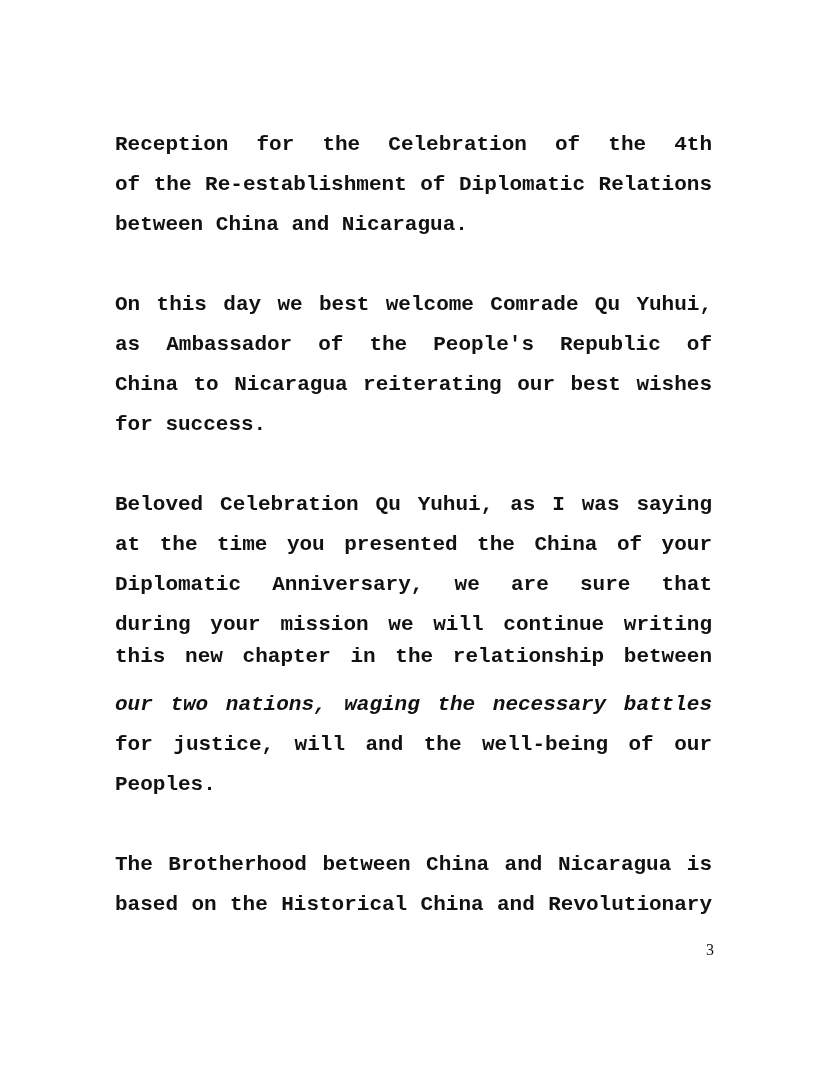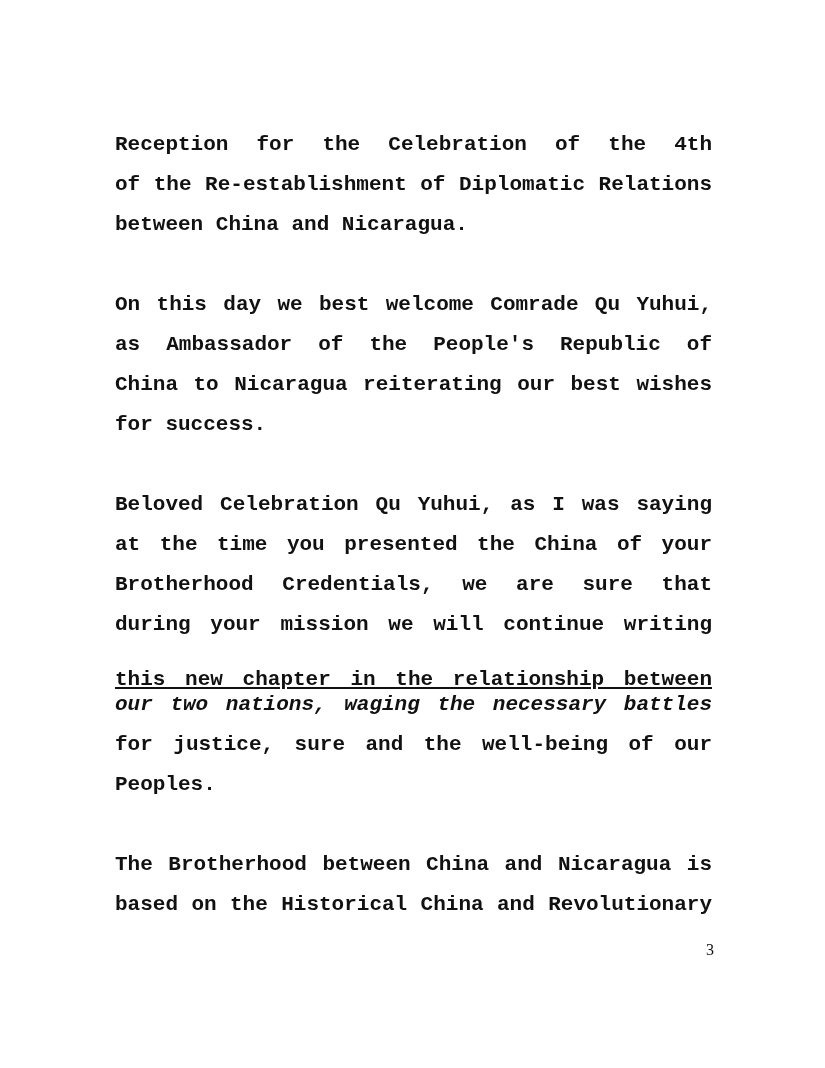--- a/index.html
+++ b/index.html
@@ -65,25 +65,25 @@
   <div>
     <div class="line" style="top: 291px; white-space: normal; overflow: hidden;">On this day we best welcome Comrade Qu Yuhui,</div>
     <div class="line" style="top: 331px; white-space: normal; overflow: hidden;">as Ambassador of the People's Republic of</div>
     <div class="line" style="top: 371px; white-space: normal; overflow: hidden;">China to Nicaragua reiterating our best wishes</div>
     <div class="line last" style="top:411px">for success.</div>
   </div>
 
   <div>
     <div class="line" style="top: 491px; white-space: normal; overflow: hidden;">Beloved Celebration Qu Yuhui, as I was saying</div>
     <div class="line" style="top: 531px; white-space: normal; overflow: hidden;">at the time you presented the China of your</div>
-    <div class="line" style="top: 571px; white-space: normal; overflow: hidden;">Brotherhood Credentials, we are sure that</div>
+    <div class="line" style="top: 571px; white-space: normal; overflow: hidden;">Diplomatic Anniversary, we are sure that</div>
     <div class="line" style="top: 611px; white-space: normal; overflow: hidden;">during your mission we will continue writing</div>
-    <div class="line" style="top: 666px; white-space: normal; overflow: hidden; text-decoration: underline;">this new chapter in the relationship between</div>
+    <div class="line" style="top: 643px; white-space: normal; overflow: hidden;">this new chapter in the relationship between</div>
     <div class="line" style="top: 691px; white-space: normal; overflow: hidden; font-style: italic;">our two nations, waging the necessary battles</div>
-    <div class="line" style="top: 731px; white-space: normal; overflow: hidden;">for justice, sure and the well-being of our</div>
+    <div class="line" style="top: 731px; white-space: normal; overflow: hidden;">for justice, will and the well-being of our</div>
     <div class="line last" style="top:771px">Peoples.</div>
   </div>
 
   <div>
     <div class="line" style="top: 851px; white-space: normal; overflow: hidden;">The Brotherhood between China and Nicaragua is</div>
     <div class="line" style="top: 891px; white-space: normal; overflow: hidden;">based on the Historical China and Revolutionary</div>
   </div>
 
   <div class="page-number">3</div>
 

